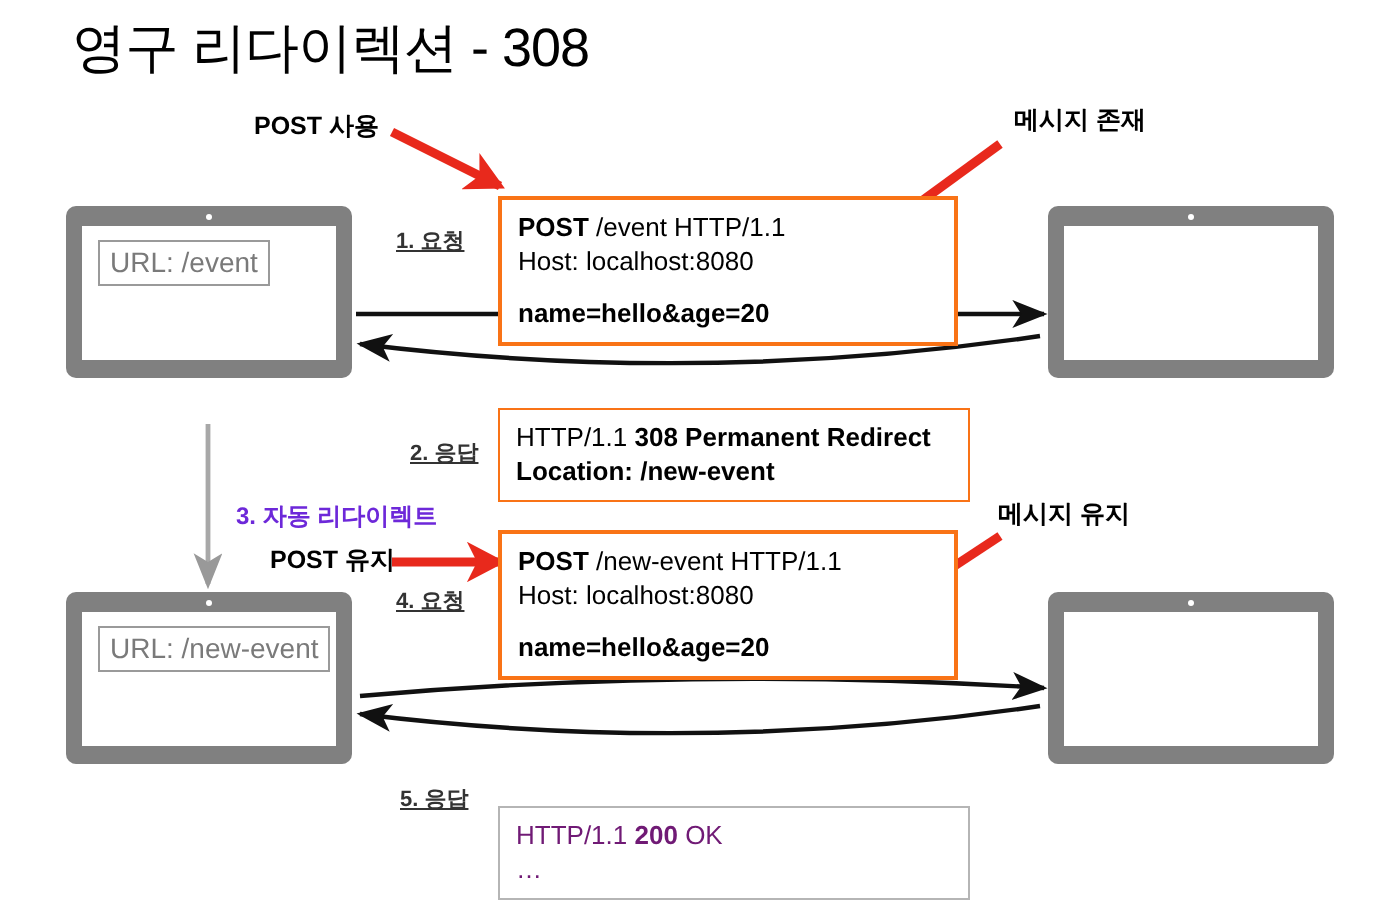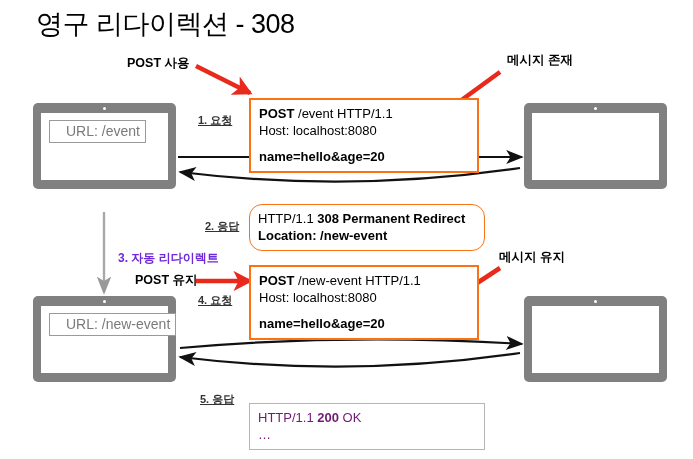--- a/index.html
+++ b/index.html
@@ -43,39 +43,39 @@
     border-radius: 50%;
   }
   .monitor .screen {
     position: absolute;
     left: 8px; top: 10px; right: 8px; bottom: 9px;
     background: #ffffff;
   }
   .url-box {
     position: absolute;
     left: 8px; top: 7px;
-    padding: 2px 5px 3px 16px;
+    padding: 2px 5px 3px 5px;
     border: 1px solid #9a9a9a;
     font-size: 14px;
     color: #7a7a7a;
     background: #fff;
     white-space: nowrap;
   }
 
   
   .msgbox {
     position: absolute;
     background: #ffffff;
     border: 2px solid #f97316;
     padding: 5px 8px 6px 8px;
     font-size: 13px;
     line-height: 17px;
     white-space: nowrap;
   }
-  .msgbox.thin { border-width: 1px; border-radius: 13px; }
+  .msgbox.thin { border-width: 1px; }
   .msgbox.faded {
     border: 1px solid #b5b5b5;
     color: #701a75;
     margin-top: 20px;
   }
   .msgbox b { font-weight: bold; }
   .msgbox .blank { height: 9px; }
   .msgbox .dots { letter-spacing: 1px; }
 
   

